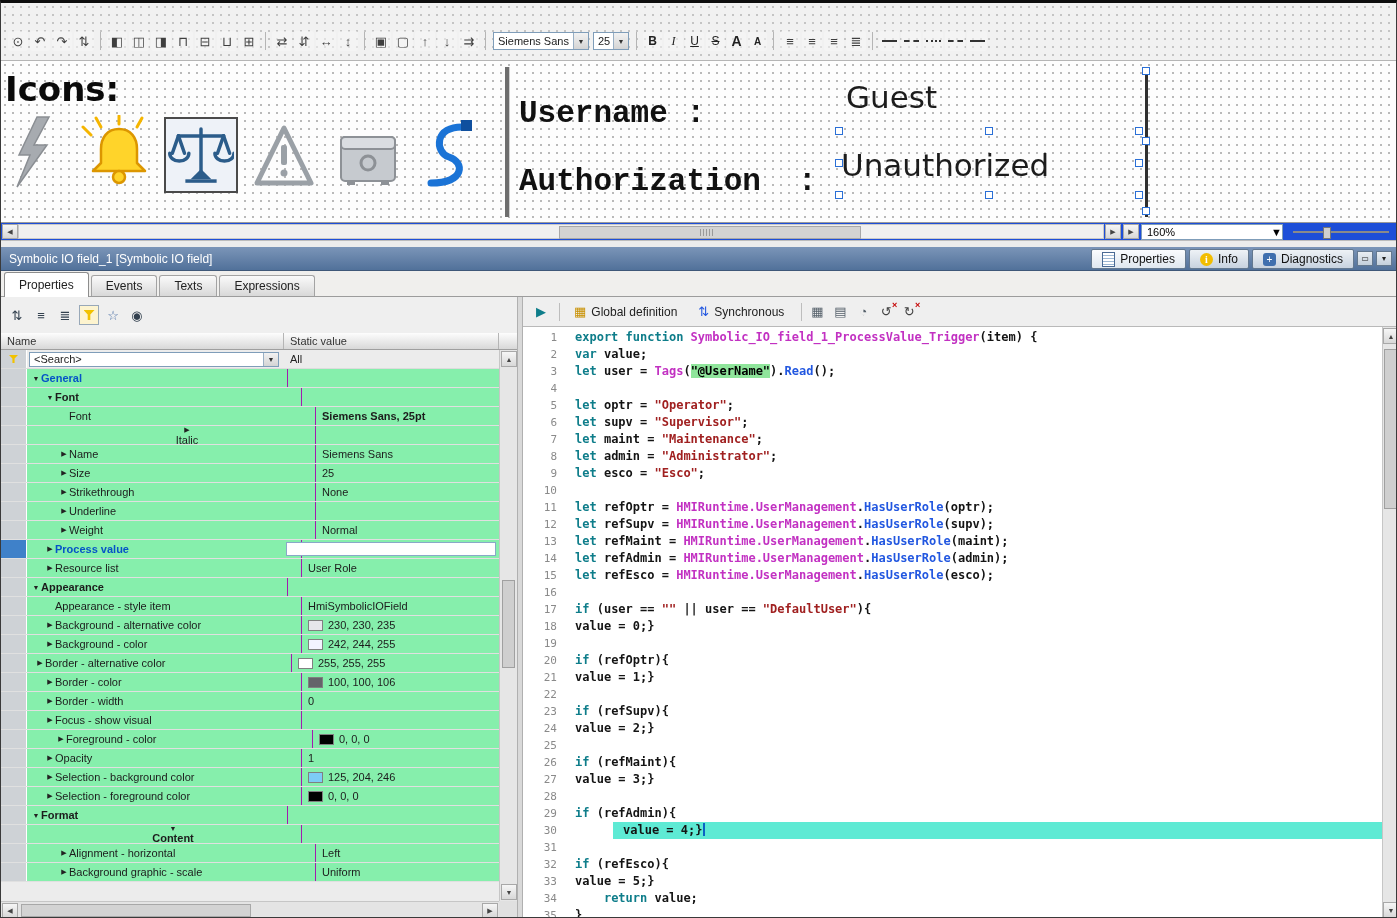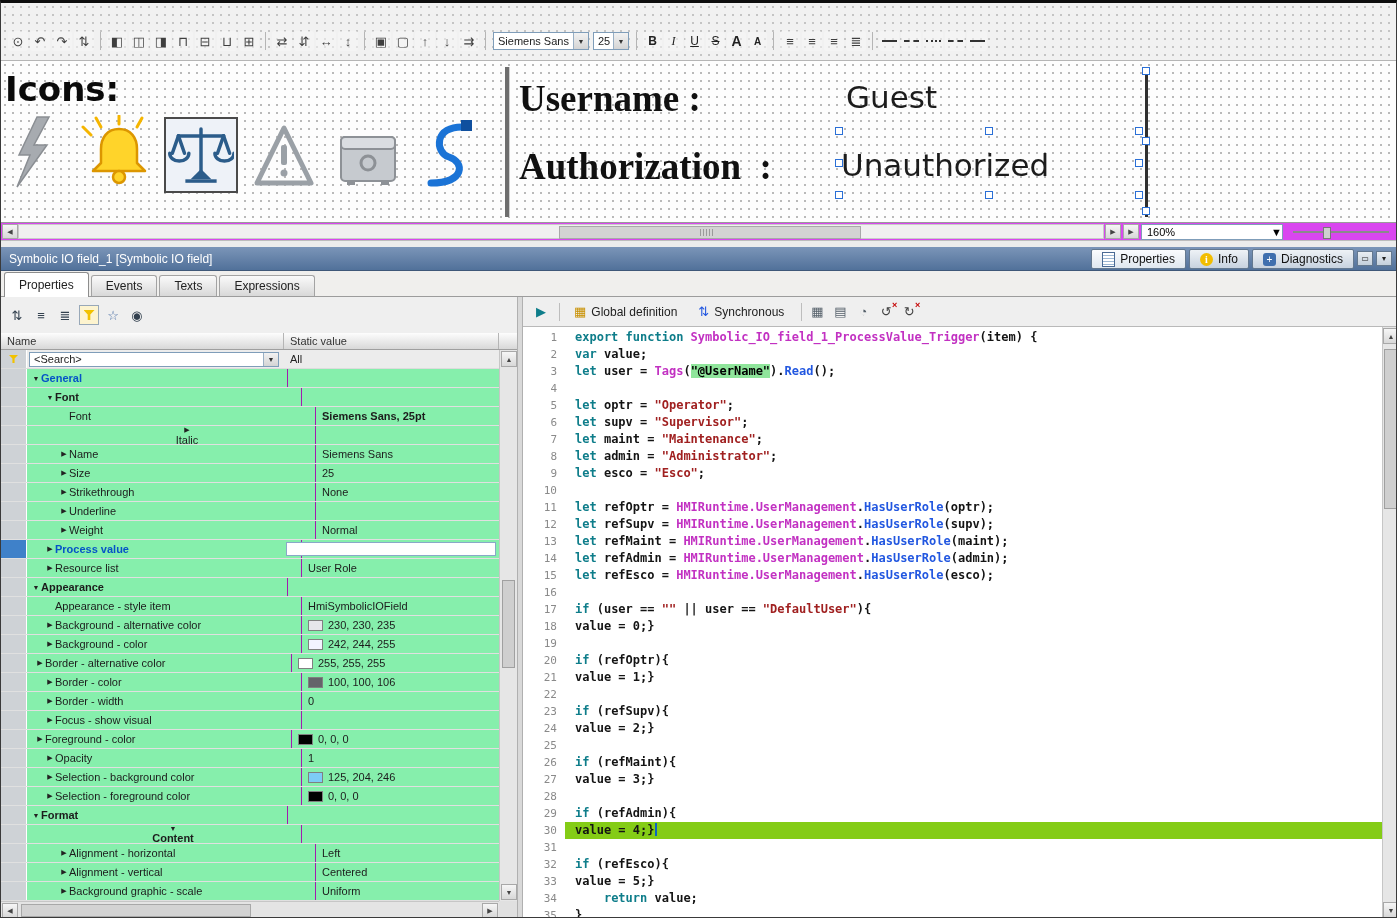--- a/index.html
+++ b/index.html
@@ -33,28 +33,28 @@
   
   .canvas{position:absolute;left:0;top:58px;width:100%;height:162px;background-color:#fdfdfd;
     background-image:radial-gradient(circle,#b9b9b9 1px,transparent 1.25px);
     background-size:8px 8px;border-bottom:1px solid #9a9a9a;box-sizing:border-box;}
   .icons-label{position:absolute;left:4px;top:8px;font-family:"DejaVu Sans",sans-serif;
     font-size:34px;font-weight:bold;color:#0a0a0a;}
   .cv-obj{position:absolute;}
   .divider-v{position:absolute;left:504px;top:6px;width:4px;height:150px;background:#6e6e6e;
     box-shadow:1px 0 0 #cfcfcf;}
   .sel-line{position:absolute;left:1144px;top:6px;width:3px;height:150px;background:#2f2f2f;}
-  .cv-lbl{position:absolute;font-family:Liberation Serif, serif;font-size:37px;font-weight:600;color:#111;white-space:pre;}
+  .cv-lbl{position:absolute;font-family:Liberation Mono, monospace;font-size:31px;font-weight:600;color:#111;white-space:pre;margin-top:19px;}
   .cv-val{position:absolute;font-family:"DejaVu Sans",sans-serif;font-size:31px;font-weight:500;color:#1c1c1c;white-space:pre;}
   .handle{position:absolute;width:6px;height:6px;background:#fff;border:1px solid #2a6fd6;}
   .scales-box{position:absolute;left:163px;top:56px;width:74px;height:76px;background:#eef2f8;
     border:2px solid #4a4a4a;box-sizing:border-box;display:flex;align-items:center;justify-content:center;}
 
   
-  .scroll-row{position:absolute;left:0;top:220px;width:100%;height:18px;background:#d946ef;border-bottom:1px solid #bcbcbc;box-sizing:border-box;}
+  .scroll-row{position:absolute;left:0;top:220px;width:100%;height:18px;background:#1d4ed8;border-bottom:1px solid #bcbcbc;box-sizing:border-box;}
   .sb-btn{position:absolute;top:1px;width:16px;height:15px;background:linear-gradient(#f6f6f6,#d8d8d8);
     border:1px solid #a8a8a8;display:flex;align-items:center;justify-content:center;font-size:7px;color:#444;box-sizing:border-box;}
   .sb-track{position:absolute;left:17px;top:1px;width:1086px;height:15px;background:#f0f0f0;border:1px solid #c9c9c9;box-sizing:border-box;}
   .sb-thumb{position:absolute;left:540px;top:1px;width:300px;height:11px;background:#d3d3d3;border:1px solid #a8a8a8;}
   .sb-grip{position:absolute;left:140px;top:2px;width:14px;height:7px;
     background:repeating-linear-gradient(90deg,#9a9a9a 0 1px,transparent 1px 3px);}
   .zoom-combo{position:absolute;left:1140px;top:1px;width:142px;height:16px;background:#fff;
     border:1px solid #7f9db9;font-size:11px;display:flex;align-items:center;box-sizing:border-box;}
   .zoom-combo .ctext{flex:1;padding-left:5px;}
   .zoom-slider{position:absolute;left:1292px;top:8px;width:96px;height:2px;background:#8a8a8a;}
@@ -141,21 +141,21 @@
     border-bottom:1px solid #b9b9b9;display:flex;align-items:center;padding-left:8px;box-sizing:border-box;}
   .ct-icon{width:20px;height:20px;display:flex;align-items:center;justify-content:center;font-size:13px;margin-right:3px;position:relative;}
   .ct-icon .accent{position:absolute;right:-1px;top:-2px;color:#c40000;font-size:9px;font-weight:bold;}
   .ct-btn{height:22px;display:flex;align-items:center;gap:5px;padding:0 8px;margin-right:3px;font-size:12px;color:#222;
     border:1px solid transparent;border-radius:2px;}
   .ct-sep{width:1px;height:18px;background:#bdbdbd;margin:0 5px;}
   .code-area{position:absolute;left:0;top:30px;right:16px;bottom:2px;background:#fff;overflow:hidden;padding-top:2px;}
   .cl{height:17px;display:flex;font-family:"DejaVu Sans Mono",monospace;font-size:12px;font-weight:bold;}
   .cl .num{width:34px;padding-right:8px;text-align:right;color:#8a8a8a;font-weight:normal;font-size:11px;line-height:17px;flex:none;}
   .cl .code{flex:1;line-height:17px;white-space:pre;padding-left:10px;color:#141414;}
-  .cl.hl .code{background:#84cc16;}
+  .cl.hl .code{background:#5eead4;margin-left:48px;}
   .tok-kw{color:#0e7d8a;}
   .tok-fn{color:#c231c2;}
   .tok-cls{color:#c231c2;}
   .tok-m{color:#2257e0;}
   .tok-str{color:#a02020;}
   .tok-sel{background:#8fe59b;color:#000;}
   .caret{display:inline-block;width:2px;height:13px;background:#0b62c4;vertical-align:-2px;margin-left:1px;}
   .code-vscroll{position:absolute;right:0;top:30px;width:16px;bottom:2px;background:#e6e6e6;border-left:1px solid #c6c6c6;box-sizing:border-box;}
 </style>
 </head>
@@ -553,21 +553,21 @@
         <div class="prow">
           <div class="gut"></div>
           <div class="ncell" style="padding-left: 18px;">
             <span class="parrow">▶</span>
             <span class="plabel">Focus - show visual</span>
           </div>
           <div class="vcell"></div>
         </div>
         <div class="prow">
           <div class="gut"></div>
-          <div class="ncell" style="padding-left: 8px;">
+          <div class="ncell" style="padding-left: 29px;">
             <span class="parrow">▶</span>
             <span class="plabel">Foreground - color</span>
           </div>
           <div class="vcell">
             <span class="swatch" style="background: rgb(0, 0, 0);"></span>
             <span>0, 0, 0</span>
           </div>
         </div>
         <div class="prow">
           <div class="gut"></div>
@@ -618,30 +618,20 @@
           <div class="vcell"></div>
         </div>
         <div class="prow">
           <div class="gut"></div>
           <div class="ncell" style="padding-left: 32px;">
             <span class="parrow">▶</span>
             <span class="plabel">Alignment - horizontal</span>
           </div>
           <div class="vcell">
             <span>Left</span>
-          </div>
-        </div>
-        <div class="prow">
-          <div class="gut"></div>
-          <div class="ncell" style="padding-left: 32px;">
-            <span class="parrow">▶</span>
-            <span class="plabel">Alignment - vertical</span>
-          </div>
-          <div class="vcell">
-            <span>Centered</span>
           </div>
         </div>
         <div class="prow">
           <div class="gut"></div>
           <div class="ncell" style="padding-left: 32px;">
             <span class="parrow">▶</span>
             <span class="plabel">Background graphic - scale</span>
           </div>
           <div class="vcell">
             <span>Uniform</span>

